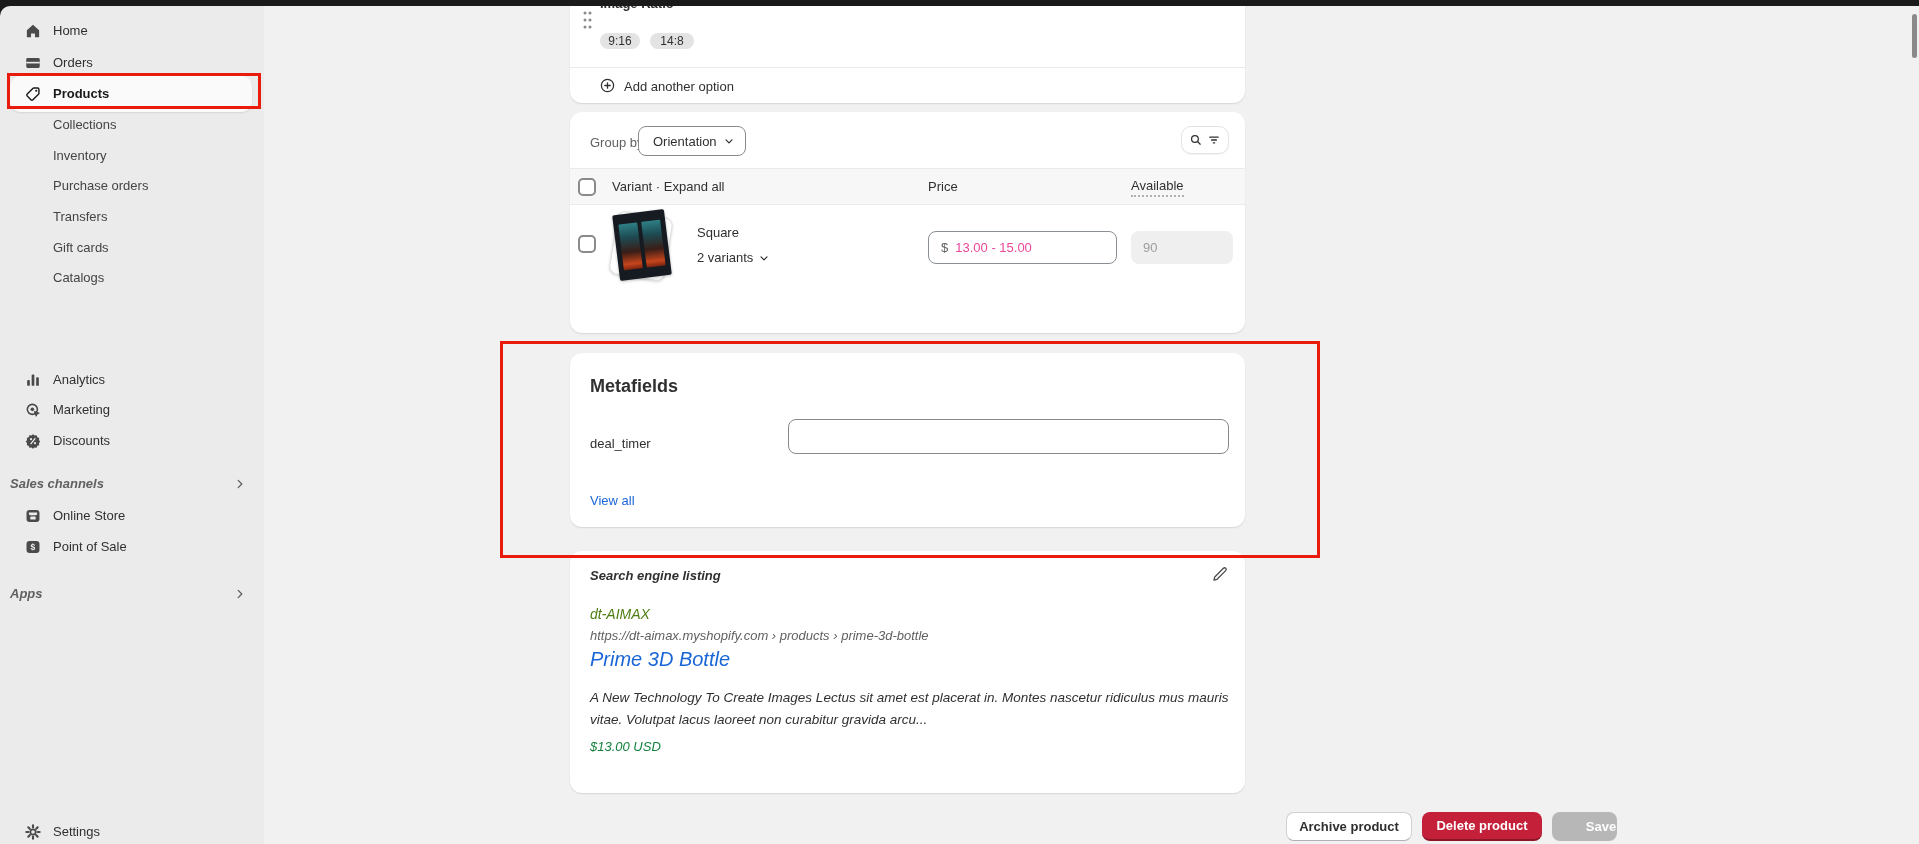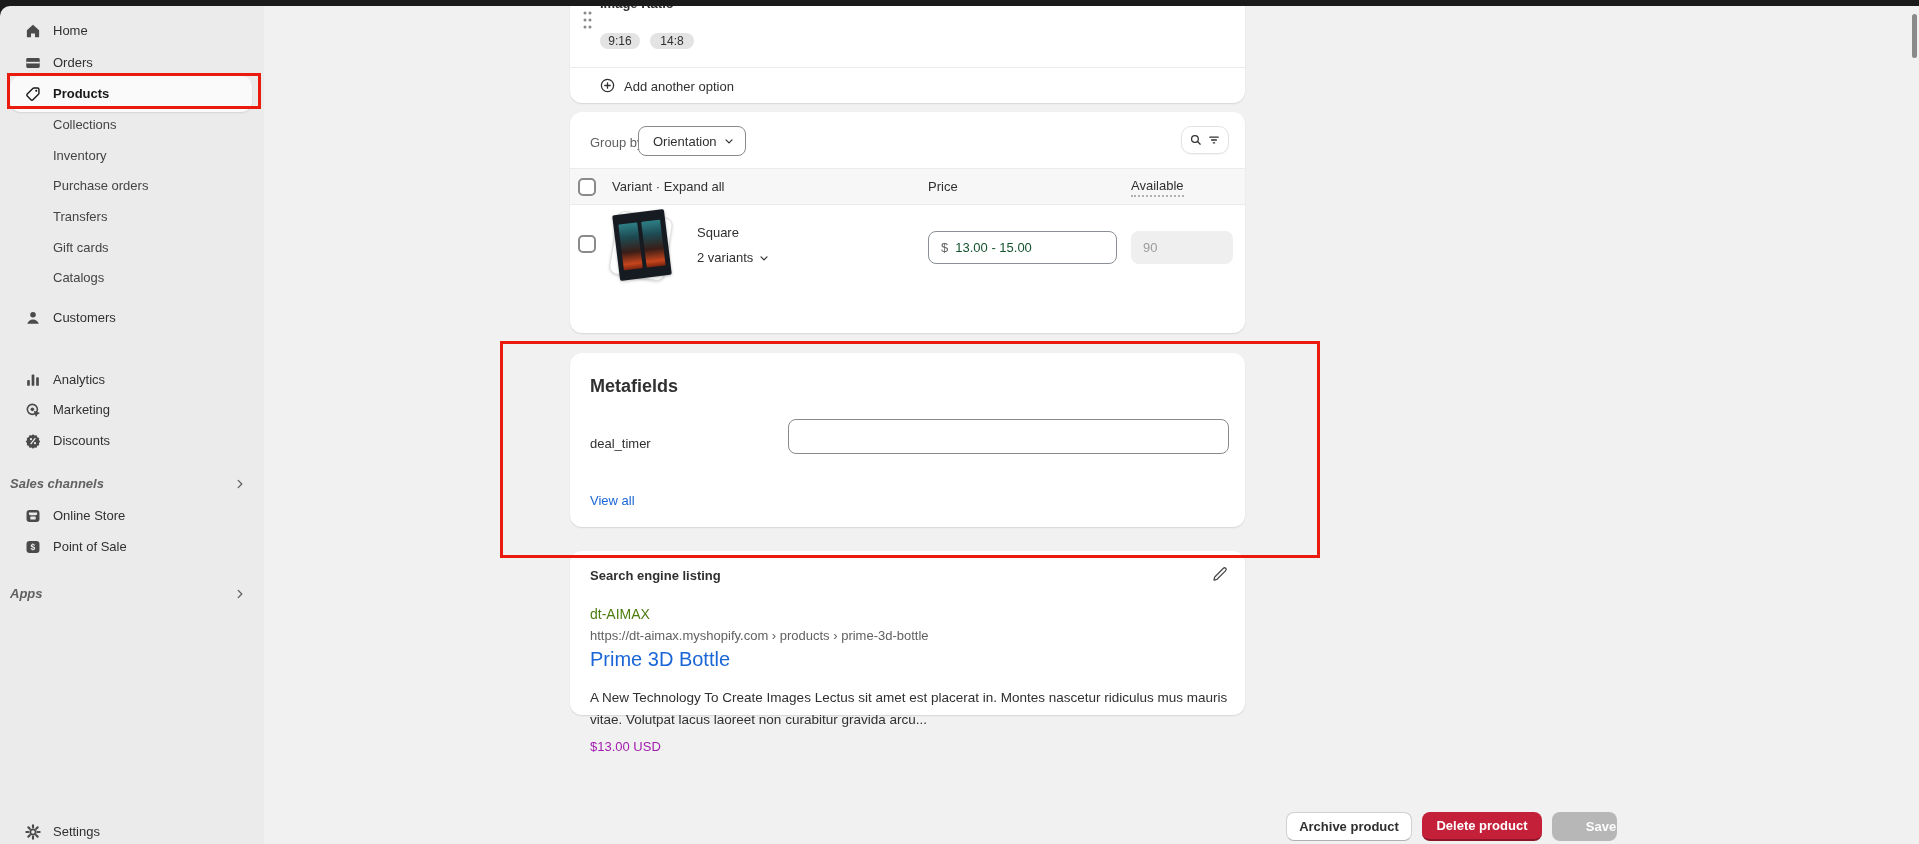--- a/index.html
+++ b/index.html
@@ -59,21 +59,21 @@
   .mf-viewall { position:absolute; left:20px; top:140px; font-size:13px; color:#1a66d6; cursor:pointer; }
   .anno2 { position:absolute; left:236px; top:335px; width:820px; height:217px; border:3px solid #e81b0c; z-index:40; pointer-events:none; }
 
   
   .seo-title { position:absolute; left:20px; top:17px; font-size:13px; font-weight:700; color:#303030; }
   .seo-edit { position:absolute; right:16px; top:15px; width:18px; height:18px; color:#4a4a4a; cursor:pointer; }
   .seo-site { position:absolute; left:20px; top:55px; font-size:14px; color:#4d7c0f; }
   .seo-url { position:absolute; left:20px; top:77px; font-size:13px; color:#616161; }
   .seo-page { position:absolute; left:20px; top:97px; font-size:20px; color:#1a66d6; cursor:pointer; }
   .seo-desc { position:absolute; left:20px; top:136px; width:640px; font-size:13.5px; line-height:22px; color:#303030; }
-  .seo-price { position:absolute; left:20px; top:188px; font-size:13px; color:#a21caf; }
+  .seo-price { position:absolute; left:20px; top:188px; font-size:13px; color:#15803d; }
 
   
   .btn { position:absolute; top:806px; height:29px; border-radius:8px; font-size:13px; font-weight:700; display:flex; align-items:center; justify-content:center; cursor:pointer; font-family:inherit; }
   .btn-archive { left:1022px; width:126px; background:#fff; border:1px solid #d0d0d5; border-bottom-color:#b0b0b5; color:#302f2f; }
   .btn-delete { left:1158px; width:120px; background:#c5203a; border:none; border-bottom:2px solid #8c1627; color:#fff; }
   .btn-save { left:1288px; width:65px; background:#b7b7b7; border:none; color:#fdfdfd;padding-left:33px; }
 
   .scroll-thumb { position:absolute; right:2px; top:8px; width:5px; height:44px; border-radius:3px; background:#8a8a8a; }
   svg { display:block; }
 </style>
@@ -127,29 +127,20 @@
   <div class="side-item side-sub" style="top:197px">
     <span class="lbl">Transfers</span>
   </div>
   <div class="side-item side-sub" style="top:228px">
     <span class="lbl">Gift cards</span>
   </div>
   <div class="side-item side-sub" style="top:258px">
     <span class="lbl">Catalogs</span>
   </div>
 
-  <div class="side-item" style="top:298px">
-    <span class="ic">
-        <svg viewBox="0 0 20 20" width="18" height="18">
-          <circle cx="10" cy="6.3" r="3.1" fill="#4a4a4a"></circle>
-          <path d="M3.6 16.5c.9-3.2 3.4-4.9 6.4-4.9s5.5 1.7 6.4 4.9z" fill="#4a4a4a"></path>
-        </svg>
-      </span>
-    <span class="lbl">Customers</span>
-  </div>
 
 
   <div class="side-item" style="top:360px">
     <span class="ic">
         <svg viewBox="0 0 20 20" width="18" height="18">
           <rect x="3.5" y="10" width="3" height="6.5" rx="1" fill="#4a4a4a"></rect>
           <rect x="8.5" y="4" width="3" height="12.5" rx="1" fill="#4a4a4a"></rect>
           <rect x="13.5" y="7" width="3" height="9.5" rx="1" fill="#4a4a4a"></rect>
         </svg>
       </span>
@@ -307,36 +298,36 @@
       <span class="v-variants">
         <span>2 variants</span>
         <span>
             <svg viewBox="0 0 20 20" width="12" height="12">
               <path d="M5 8l5 5 5-5" fill="none" stroke="#303030" stroke-width="2" stroke-linecap="round" stroke-linejoin="round"></path>
             </svg>
           </span>
       </span>
       <div class="price-input">
         <span style="color:#616161">$</span>
-        <span style="color:#14532d">13.00 - 15.00</span>
+        <span style="color:#ec4899">13.00 - 15.00</span>
       </div>
       <input class="avail-input" value="90" style="">
     </div>
 
   </div>
 
   <div class="card" style="top:347px; height:174px;">
     <span class="mf-title">Metafields</span>
     <span class="mf-label">deal_timer</span>
     <input class="mf-input" value="" style="">
     <span class="mf-viewall">View all</span>
   </div>
   <div class="anno2"></div>
 
-  <div class="card" style="top:545px; height:164px;">
+  <div class="card" style="top:545px; height:242px;font-style:italic;">
     <span class="seo-title">Search engine listing</span>
     <span class="seo-edit">
         <svg viewBox="0 0 20 20" width="17" height="17">
           <path d="M3.5 16.5l.9-3.6L14.6 2.7a1.9 1.9 0 0 1 2.7 2.7L7.1 15.6z" fill="none" stroke="#4a4a4a" stroke-width="1.5" stroke-linejoin="round"></path>
         </svg>
       </span>
     <span class="seo-site">dt-AIMAX</span>
     <span class="seo-url">https://dt-aimax.myshopify.com › products › prime-3d-bottle</span>
     <span class="seo-page">Prime 3D Bottle</span>
     <span class="seo-desc">A New Technology To Create Images Lectus sit amet est placerat in. Montes nascetur ridiculus mus mauris vitae. Volutpat lacus laoreet non curabitur gravida arcu...</span>

